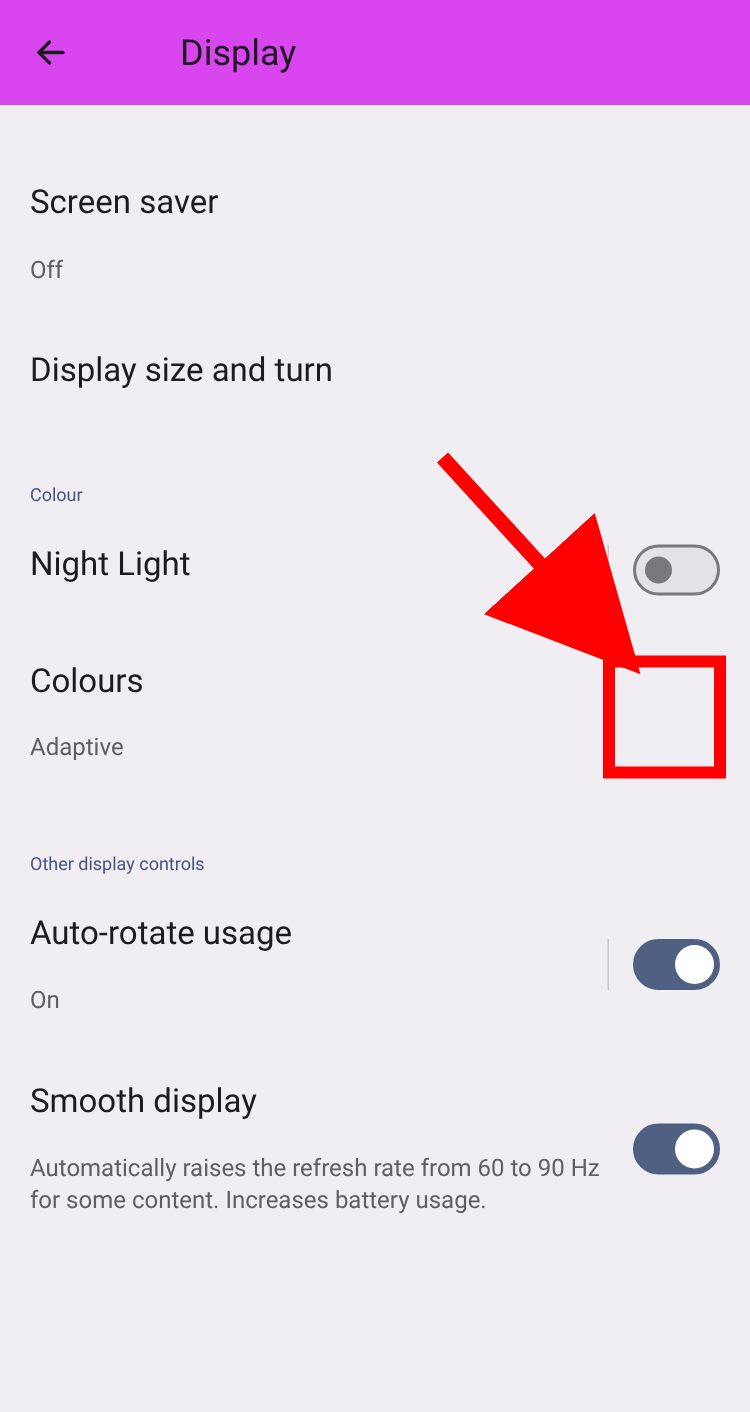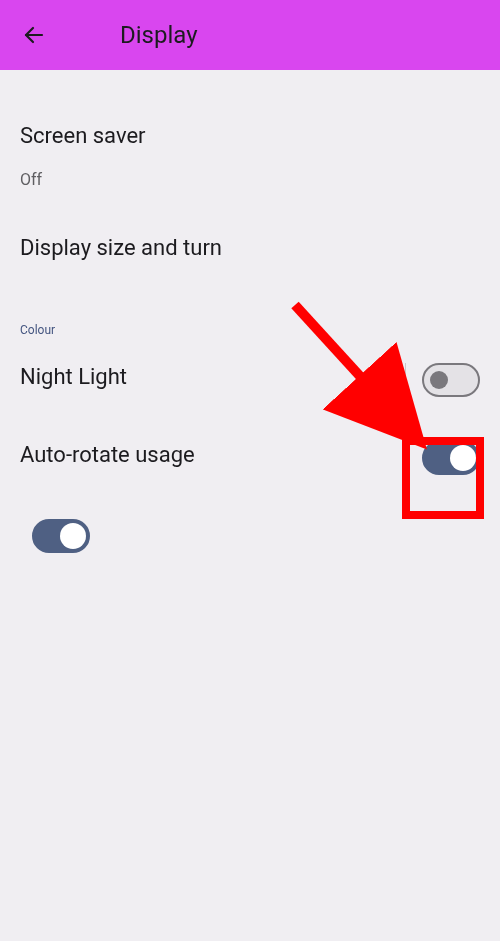--- a/index.html
+++ b/index.html
@@ -166,38 +166,48 @@
       </div>
       <div class="toggle-wrap">
         <div class="divider-v"></div>
         <div class="toggle off">
           <div class="knob"></div>
         </div>
       </div>
     </div>
   </div>
 
-
+  <div class="item">
+    <div class="item-title">Colours</div>
+    <div class="item-sub">Adaptive</div>
+  </div>
+
+  <div class="section-header">Other display controls</div>
 
   <div class="item">
     <div class="item-row">
       <div class="item-left">
         <div class="item-title">Auto-rotate usage</div>
+        <div class="item-sub">On</div>
       </div>
       <div class="toggle-wrap">
         <div class="divider-v"></div>
         <div class="toggle on">
           <div class="knob"></div>
         </div>
       </div>
     </div>
   </div>
 
   <div class="item">
     <div class="item-row">
+      <div class="item-left">
+        <div class="item-title">Smooth display</div>
+        <div class="item-sub">Automatically raises the refresh rate from 60 to 90 Hz for some content. Increases battery usage.</div>
+      </div>
       <div class="toggle-wrap">
         <div class="toggle on">
           <div class="knob"></div>
         </div>
       </div>
     </div>
   </div>
 
 </div>
 

